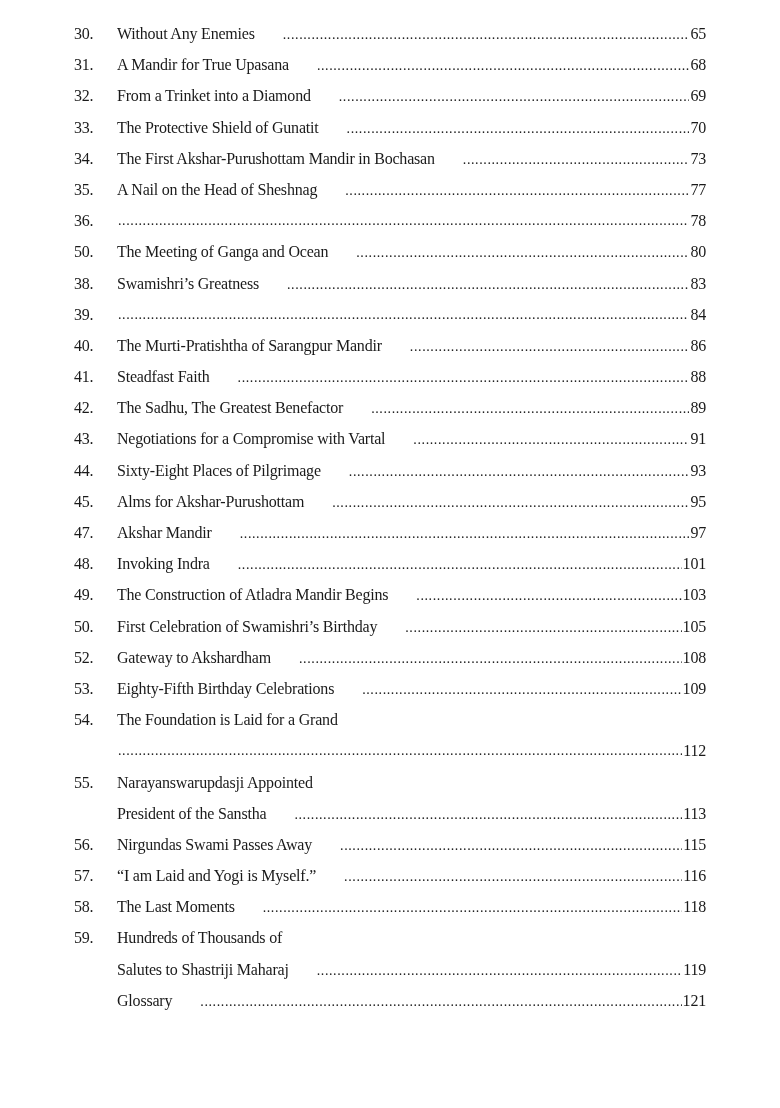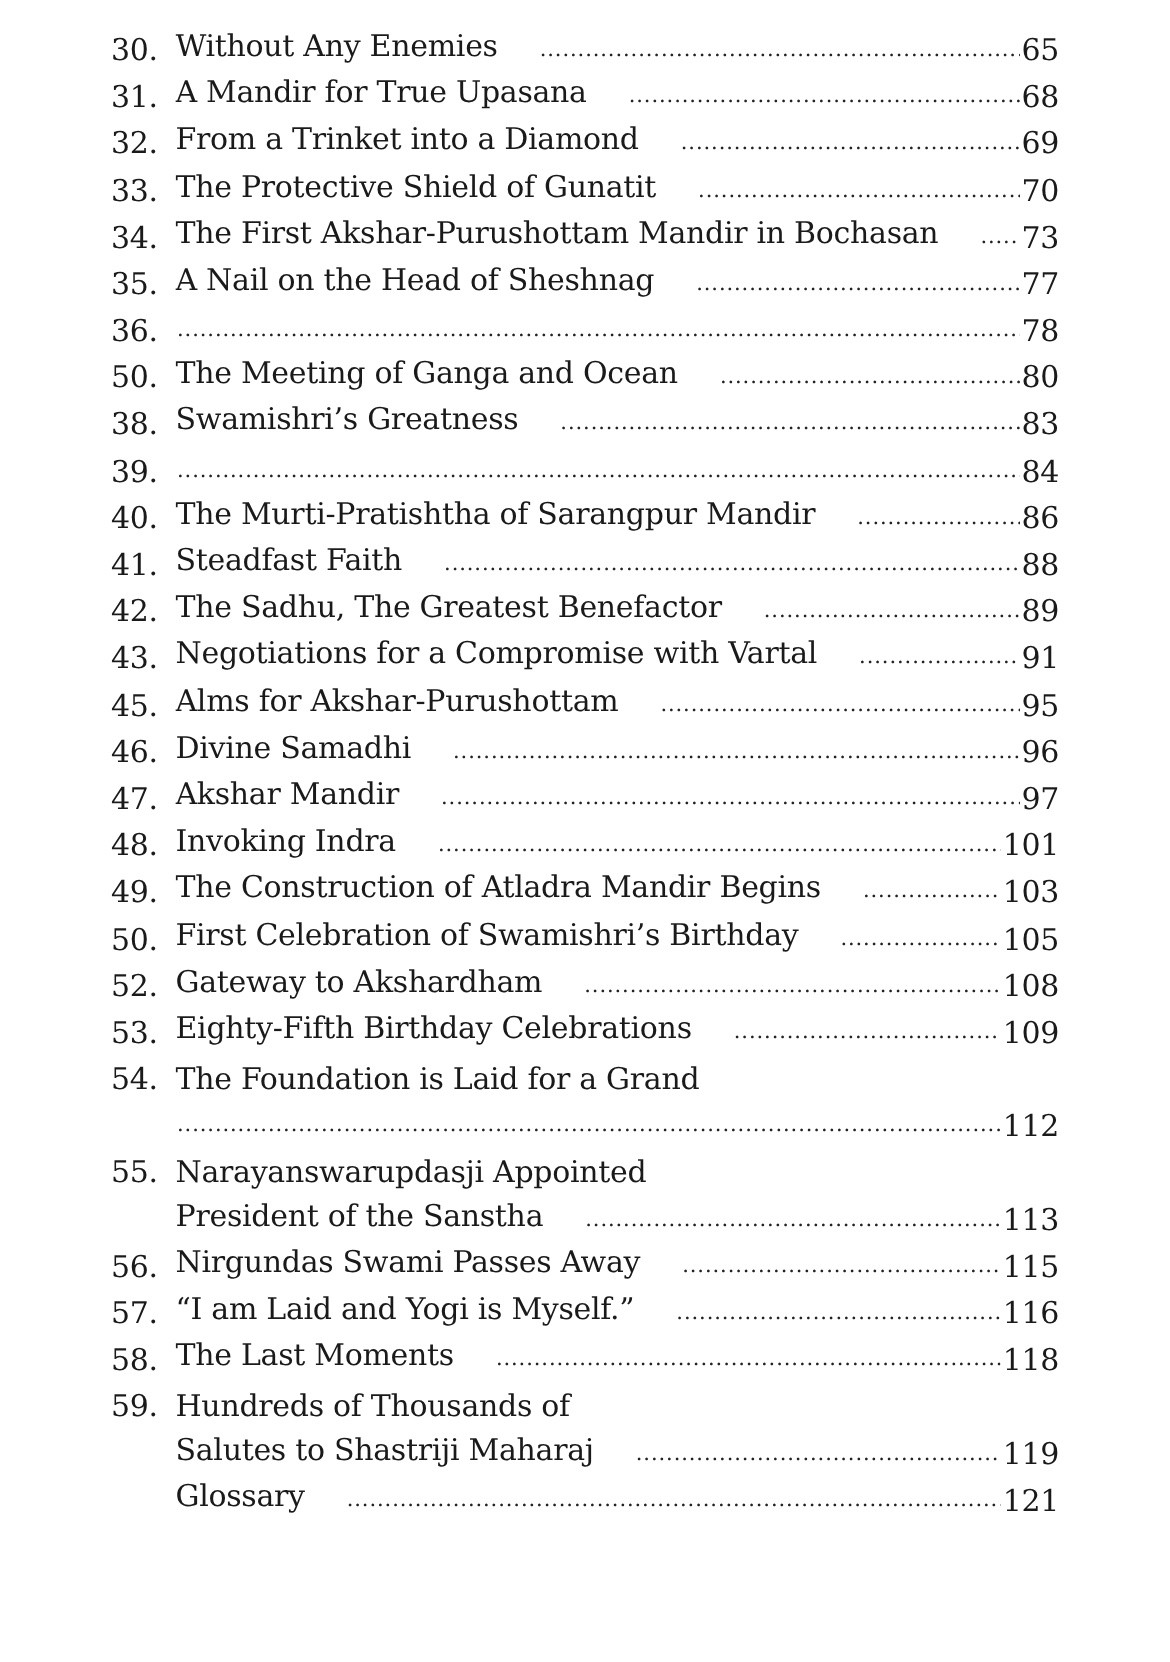--- a/index.html
+++ b/index.html
@@ -16,25 +16,26 @@
     color: #1a1a1a;
   }
   .toc {
     position: absolute;
     left: 74px;
     top: 18px;
     width: 632px;
   }
   .row {
     display: flex;
-    align-items: flex-end;
+    align-items: flex-start;
     height: 31.2px;
     line-height: 31.2px;
-    font-size: 20px;
+    font-size: 16px;
     letter-spacing: -0.2px;
+    font-family: Liberation Serif, serif;
   }
   .num {
     width: 43px;
     flex: 0 0 43px;
     white-space: nowrap;
   }
   .title-wrap {
     flex: 1 1 auto;
     display: flex;
     align-items: baseline;
@@ -172,34 +173,34 @@
     </div>
     <div class="row">
       <span class="num">43.</span>
       <span class="title-wrap">
         <span class="title">Negotiations for a Compromise with Vartal</span>
         <span class="leader"></span>
       </span>
       <span class="page">91</span>
     </div>
     <div class="row">
+      <span class="num">44.</span>
+      <span class="title-wrap">
+        <span class="title">Sixty-Eight Places of Pilgrimage</span>
+        <span class="leader"></span>
+      </span>
+      <span class="page">93</span>
+    </div>
+    <div class="row">
       <span class="num">45.</span>
       <span class="title-wrap">
         <span class="title">Alms for Akshar-Purushottam</span>
         <span class="leader"></span>
       </span>
       <span class="page">95</span>
-    </div>
-    <div class="row">
-      <span class="num">46.</span>
-      <span class="title-wrap">
-        <span class="title">Divine Samadhi</span>
-        <span class="leader"></span>
-      </span>
-      <span class="page">96</span>
     </div>
     <div class="row">
       <span class="num">47.</span>
       <span class="title-wrap">
         <span class="title">Akshar Mandir</span>
         <span class="leader"></span>
       </span>
       <span class="page">97</span>
     </div>
     <div class="row">

